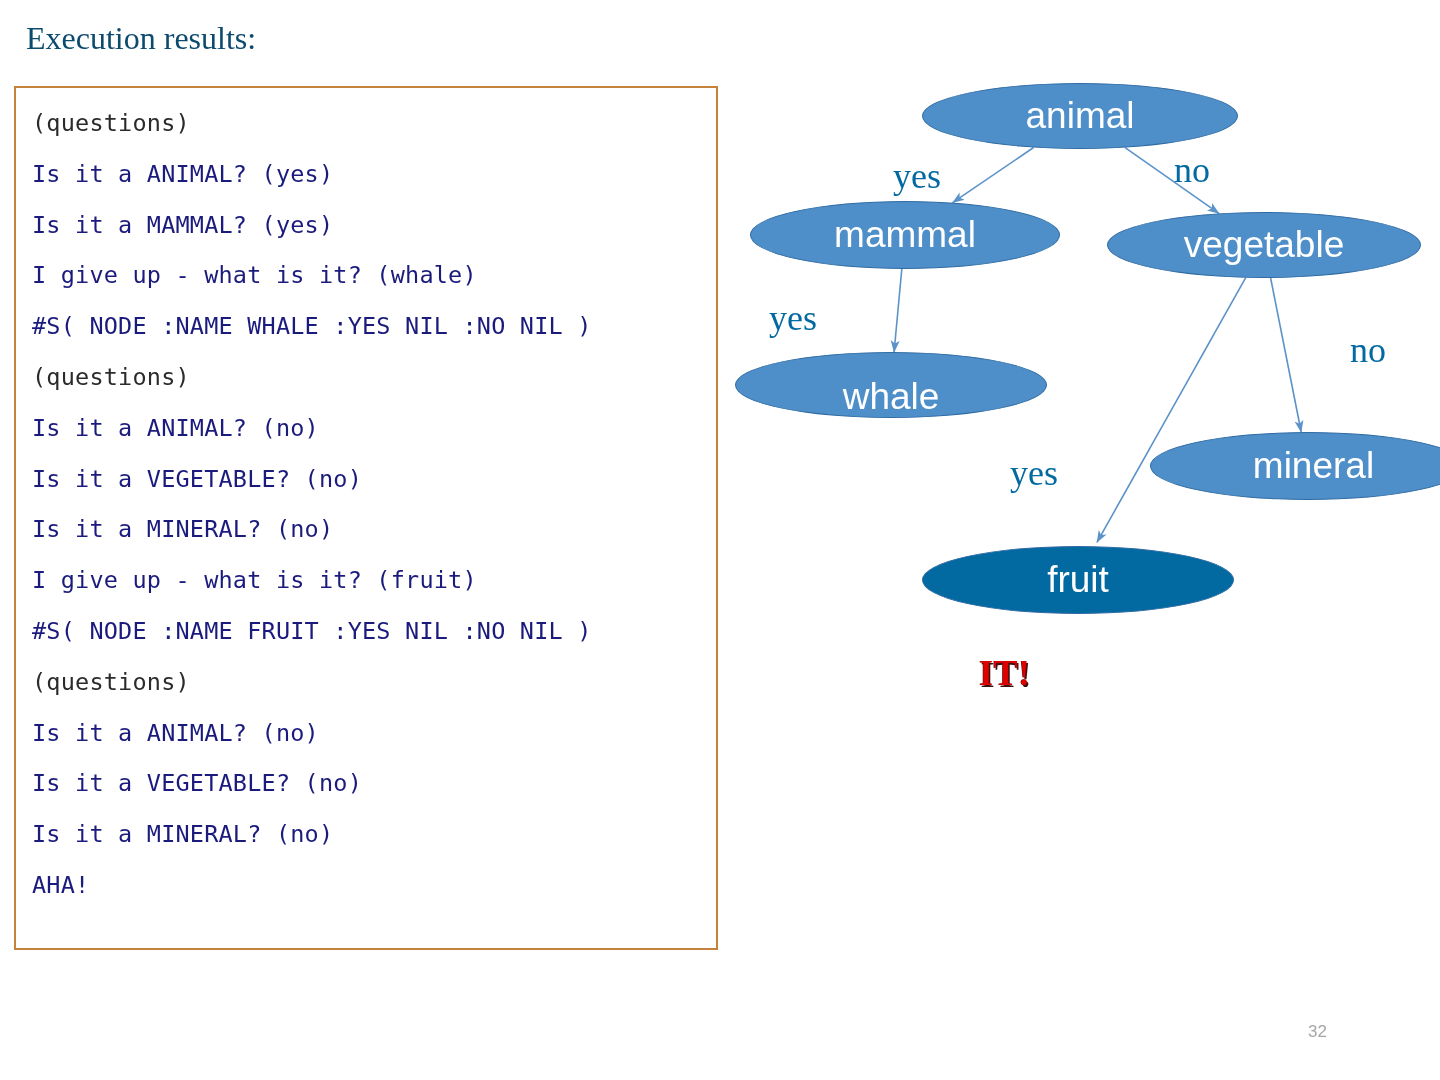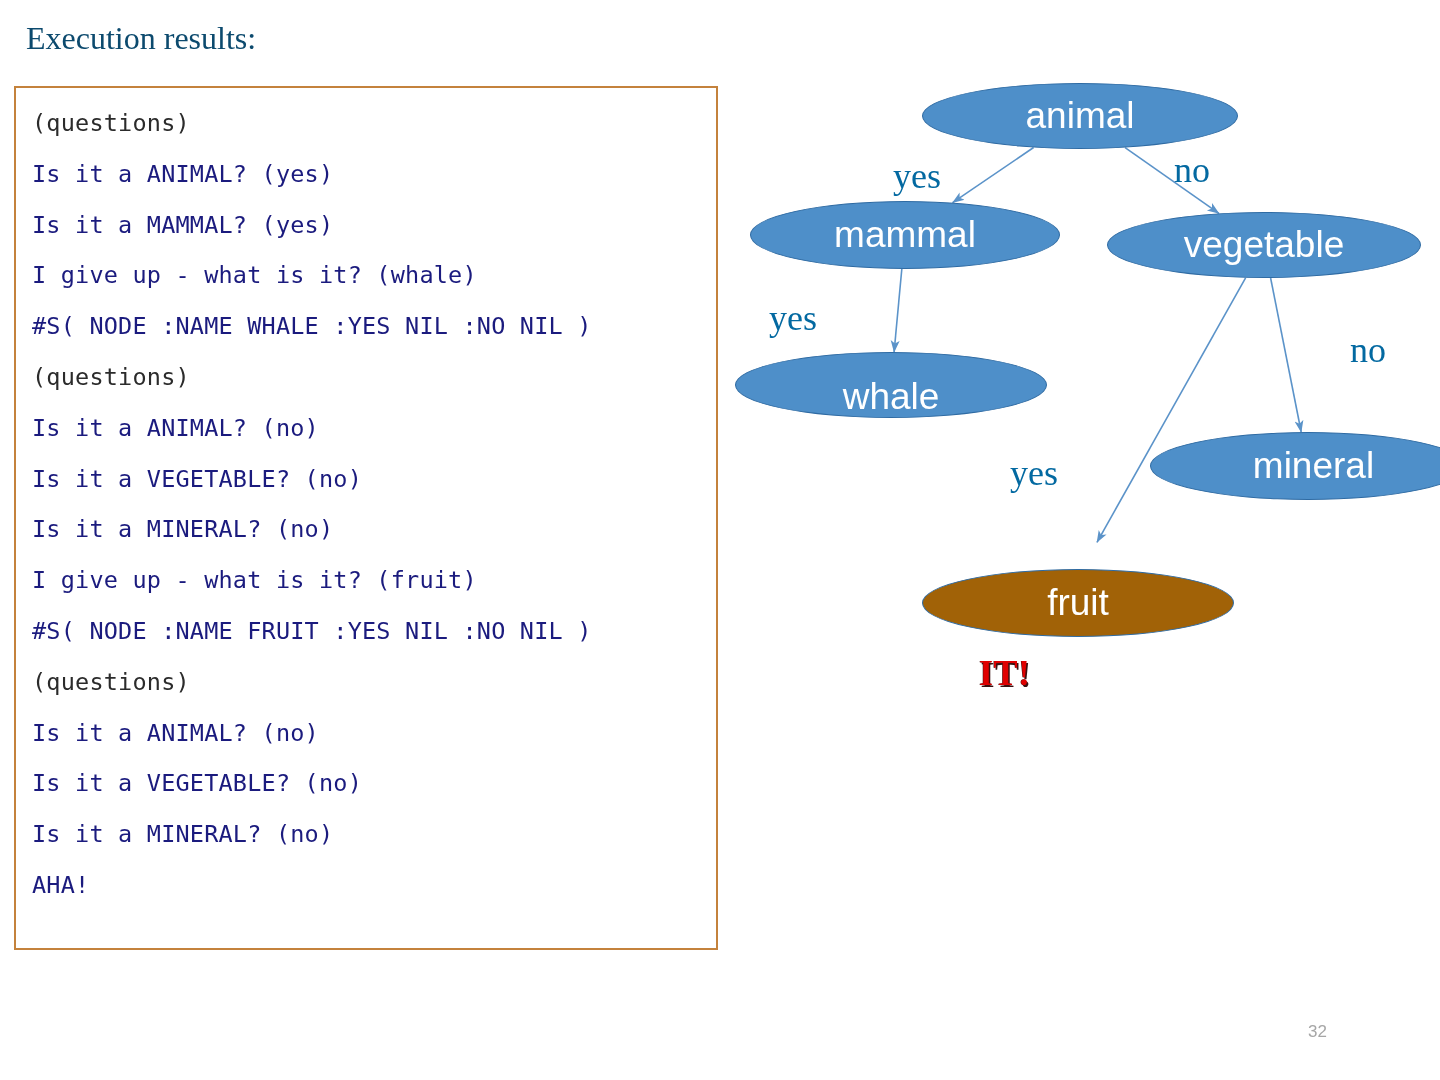--- a/index.html
+++ b/index.html
@@ -170,21 +170,21 @@
       </div>
       <div class="tree-node" style="left: 1107px; top: 212px; width: 314px; height: 66px; background: rgb(78, 143, 201); border-color: rgb(47, 107, 163);">
         <span style="color: rgb(255, 255, 255);">vegetable</span>
       </div>
       <div class="tree-node" style="left: 735px; top: 352px; width: 312px; height: 66px; background: rgb(78, 143, 201); border-color: rgb(47, 107, 163);">
         <span style="color: rgb(255, 255, 255); margin-top: 24px;">whale</span>
       </div>
       <div class="tree-node" style="left: 1150px; top: 432px; width: 316px; height: 68px; background: rgb(78, 143, 201); border-color: rgb(47, 107, 163);">
         <span style="color: rgb(255, 255, 255); margin-left: 11px;">mineral</span>
       </div>
-      <div class="tree-node" style="left: 922px; top: 569px; width: 312px; height: 68px; background: #a16207; border-color: rgb(47, 107, 163);">
+      <div class="tree-node" style="left: 922px; top: 546px; width: 312px; height: 68px; background: #0369a1; border-color: rgb(47, 107, 163);">
         <span style="color: rgb(255, 255, 255);">fruit</span>
       </div>
     </div>
   <div id="edge-labels">
       <div class="edge-label" style="left: 893px; top: 158px;">yes</div>
       <div class="edge-label" style="left: 1174px; top: 152px;">no</div>
       <div class="edge-label" style="left: 769px; top: 300px;">yes</div>
       <div class="edge-label" style="left: 1010px; top: 455px;">yes</div>
       <div class="edge-label" style="left: 1350px; top: 332px;">no</div>
     </div>

